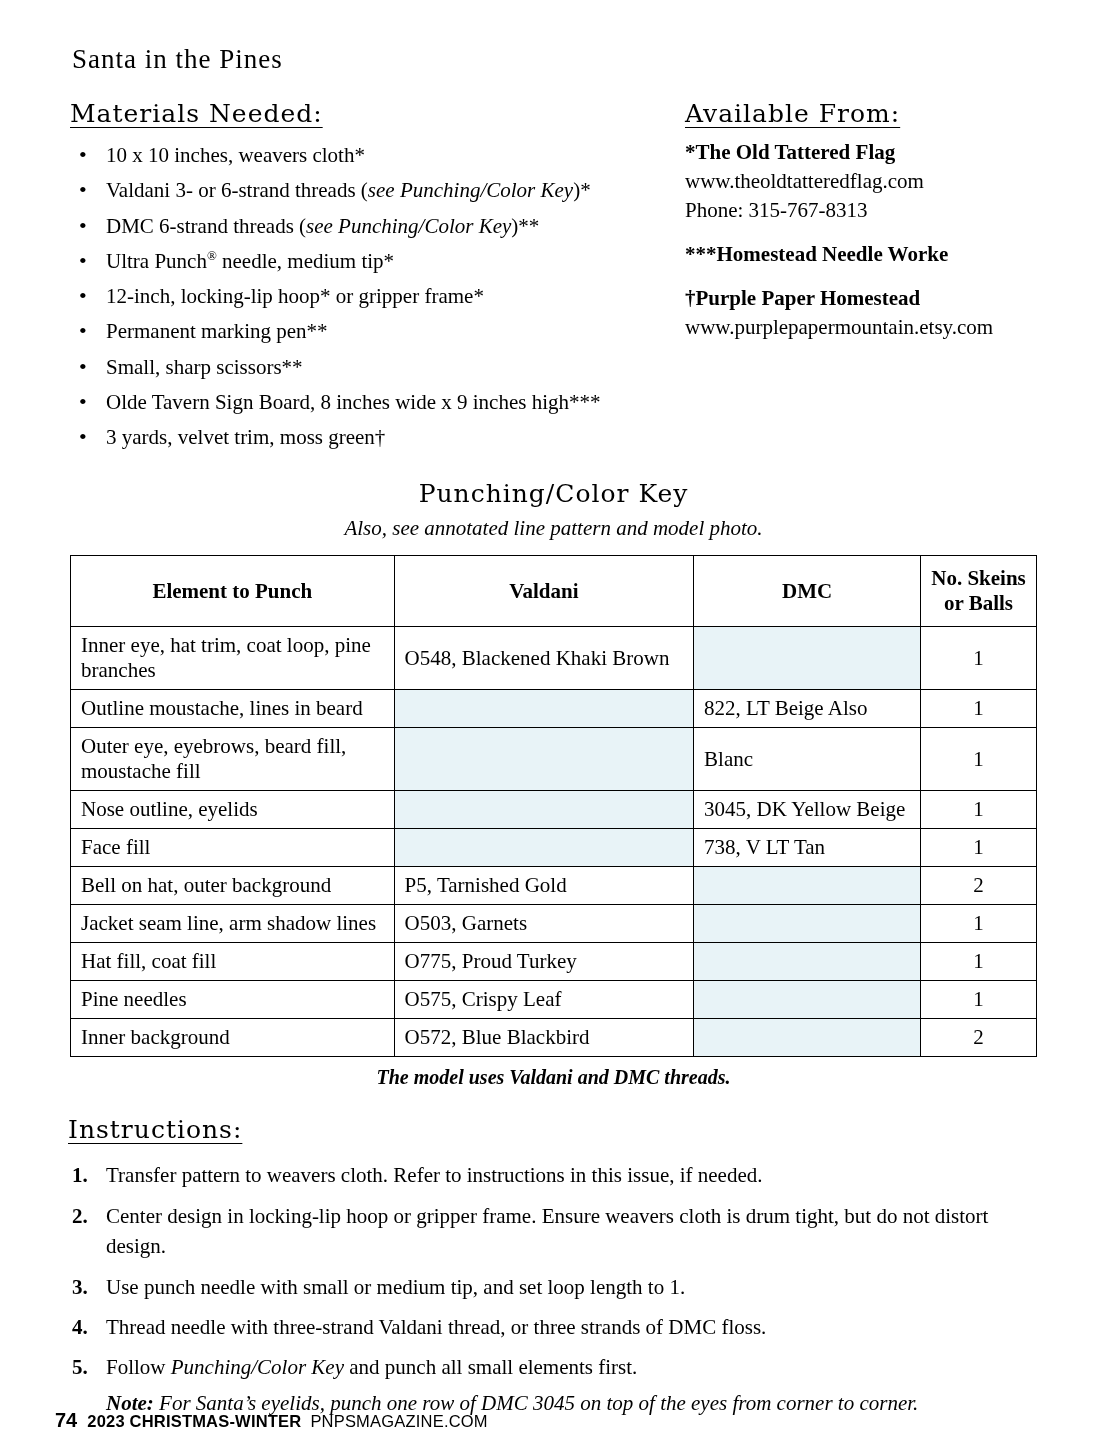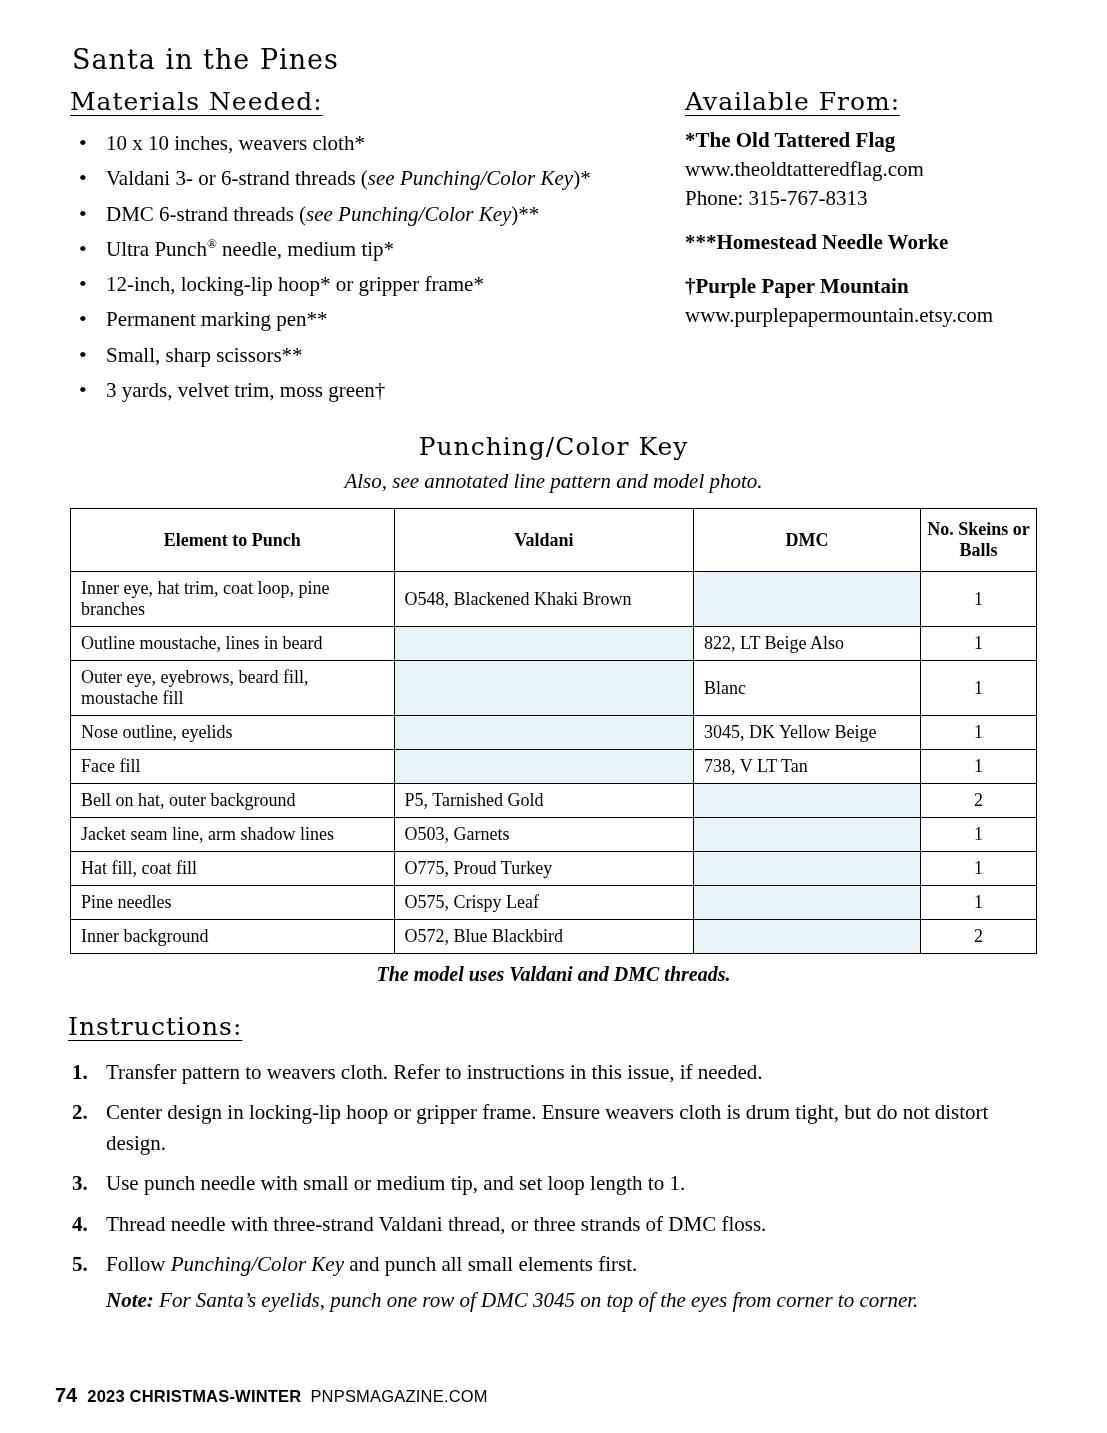--- a/index.html
+++ b/index.html
@@ -18,21 +18,22 @@
     background: #ffffff;
   }
   
   .script {
     font-family: "DejaVu Serif", serif;
     font-weight: normal;
     letter-spacing: 1px;
   }
   .page-title {
     font-size: 27px;
-    margin: 0 0 4px 2px;
+    margin: 0 0 16px 2px;
+    font-family: Liberation Serif, serif;
   }
   h2.section {
     font-size: 25px;
     margin: 8px 0 10px 0;
     text-decoration: underline;
     text-underline-offset: 5px;
     text-decoration-thickness: 1px;
   }
   .top-columns { display: flex; }
   .col-left { width: 615px; flex: none; }
@@ -69,21 +70,21 @@
   .key-subtitle {
     text-align: center;
     font-style: italic;
     font-size: 21px;
     margin-bottom: 14px;
   }
 
   table.key-table {
     width: 100%;
     border-collapse: collapse;
-    font-size: 18px;
+    font-size: 21px;
   }
   table.key-table th, table.key-table td {
     border: 1.5px solid #000000;
     padding: 6px 10px;
     vertical-align: middle;
   }
   table.key-table th {
     font-weight: bold;
     text-align: center;
     padding: 10px 6px;
@@ -147,36 +148,37 @@
     <section class="col-left">
       <h2 class="script section">Materials Needed:</h2>
       <ul class="bullets">
         <li><span>10 x 10 inches, weavers cloth*</span></li>
         <li><span>Valdani 3- or 6-strand threads (</span><em>see Punching/Color Key</em><span>)*</span></li>
         <li><span>DMC 6-strand threads (</span><em>see Punching/Color Key</em><span>)**</span></li>
         <li><span>Ultra Punch</span><sup>®</sup><span> needle, medium tip*</span></li>
         <li><span>12-inch, locking-lip hoop* or gripper frame*</span></li>
         <li><span>Permanent marking pen**</span></li>
         <li><span>Small, sharp scissors**</span></li>
+        <li><span>Olde Tavern Sign Board, 8 inches wide x 9 inches high***</span></li>
         <li><span>3 yards, velvet trim, moss green†</span></li>
       </ul>
     </section>
 
     <aside class="col-right">
       <h2 class="script section">Available From:</h2>
       <div class="supplier">
         <div class="supplier-name">*The Old Tattered Flag</div>
         <div>www.theoldtatteredflag.com</div>
         <div>Phone: 315-767-8313</div>
       </div>
       <div class="supplier">
         <div class="supplier-name">***Homestead Needle Worke</div>
       </div>
       <div class="supplier">
-        <div class="supplier-name">†Purple Paper Mountain</div>
+        <div class="supplier-name">†Purple Paper Homestead</div>
         <div>www.purplepapermountain.etsy.com</div>
       </div>
     </aside>
   </div>
 
   <h2 class="script key-heading">Punching/Color Key</h2>
   <div class="key-subtitle">Also, see annotated line pattern and model photo.</div>
 
   <table class="key-table">
     <thead>

